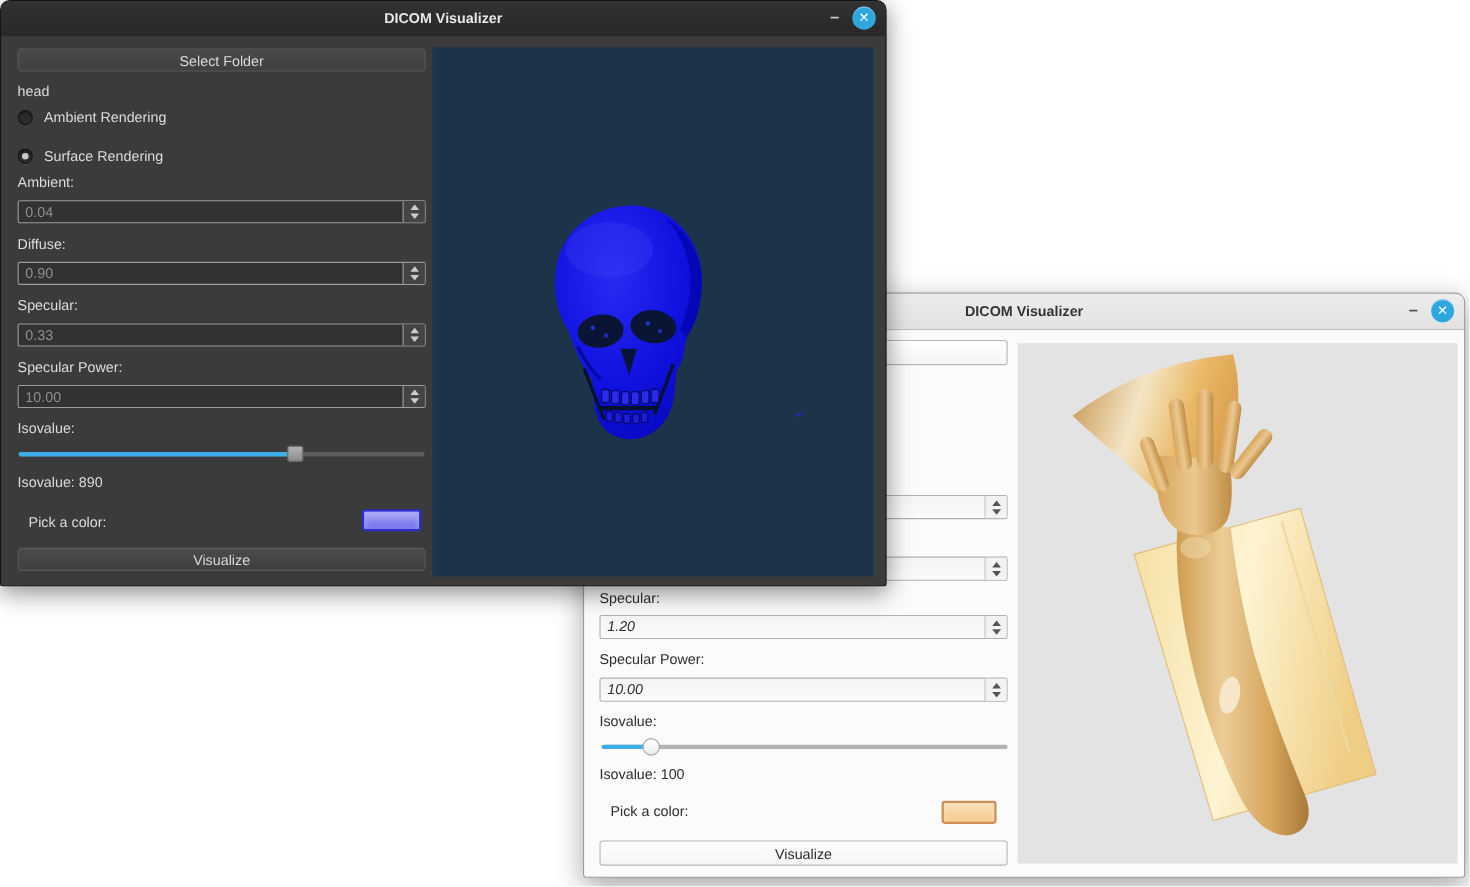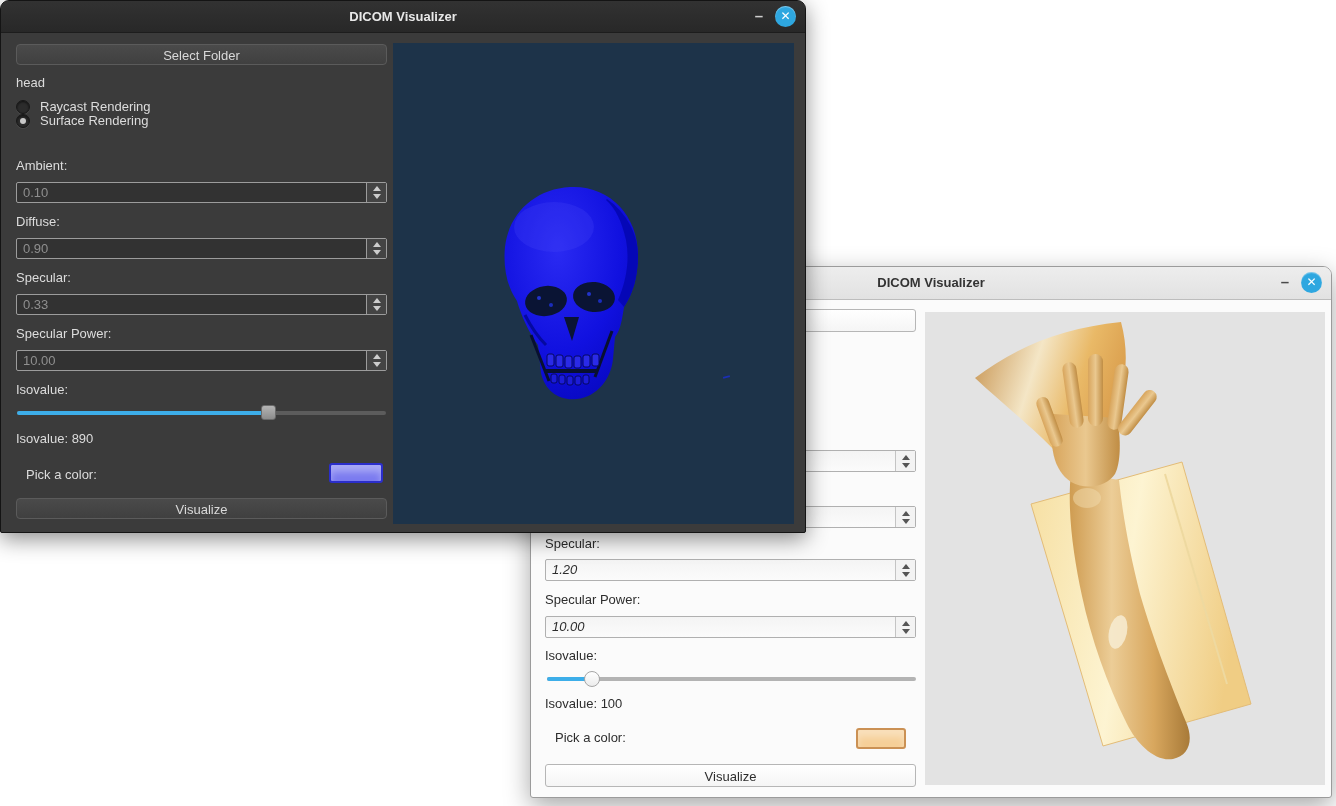--- a/index.html
+++ b/index.html
@@ -183,30 +183,30 @@
       <div class="tb-title">DICOM Visualizer</div>
       <div class="tb-min">–</div>
       <div class="tb-close">✕</div>
     </div>
 
     <div class="d-btn" style="top:43px;">Select Folder</div>
     <div class="d-label" style="top:74px;">head</div>
 
     <div class="radio-row" style="top:98px;">
       <div class="rdot"></div>
-      <span>Raycast Rendering</span>
-    </div>
-    <div class="radio-row" style="top:112px;">
+      <span>Ambient Rendering</span>
+    </div>
+    <div class="radio-row" style="top:133px;">
       <div class="rdot sel"></div>
       <span>Surface Rendering</span>
     </div>
 
     <div class="d-label" style="top:157px;">Ambient:</div>
     <div class="d-spin" style="top:181px;">
-      <div class="val">0.10</div>
+      <div class="val">0.04</div>
       <div class="spin-btns">
           <div class="arr-up"></div>
           <div class="arr-dn"></div>
         </div>
     </div>
 
     <div class="d-label" style="top:213px;">Diffuse:</div>
     <div class="d-spin" style="top:237px;">
       <div class="val">0.90</div>
       <div class="spin-btns">

